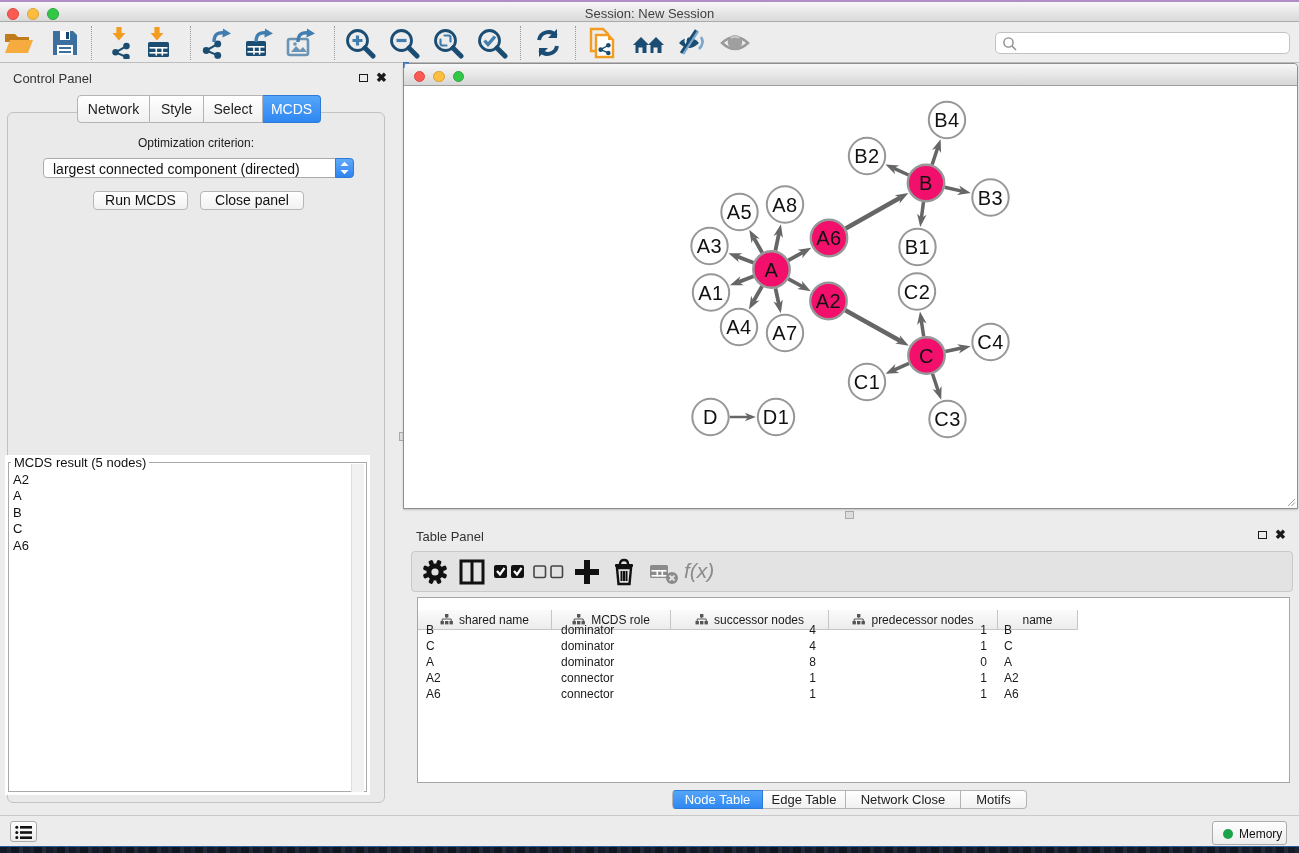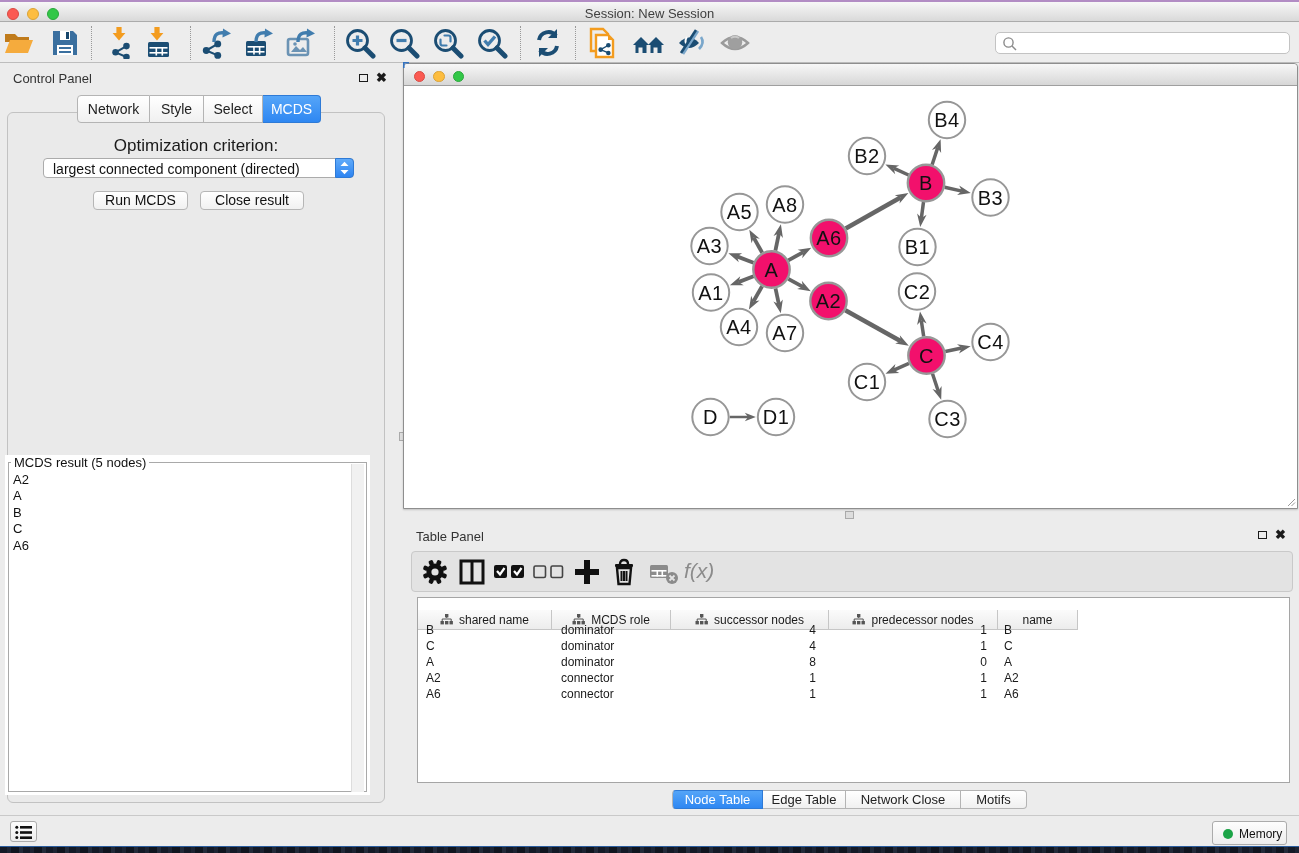--- a/index.html
+++ b/index.html
@@ -11,21 +11,21 @@
 .search{position:absolute;left:995px;top:32px;width:295px;height:22px;background:#fff;border:1px solid #c3c3c3;border-radius:5px}
 .cp-title{position:absolute;left:13px;top:71px;font-size:13px;color:#333}
 .win-btn{position:absolute;width:9px;height:8px;border:1.6px solid #1a1a1a}
 .x-btn{position:absolute;font-size:13px;font-weight:bold;color:#1a1a1a}
 .tabseg{position:absolute;display:flex;height:28px;font-size:14px;color:#222;z-index:3}
 .tabseg .t{background:linear-gradient(#fff,#f0f0f0);border:1px solid #b4b4b4;border-left:none;display:flex;align-items:center;justify-content:center}
 .tabseg .t:first-child{border-left:1px solid #b4b4b4;border-radius:4px 0 0 4px}
 .tabseg .t:last-child{border-radius:0 4px 4px 0}
 .tabseg .sel{background:linear-gradient(#55a5f8,#2e87f2);color:#fff;border-color:#2e7ad6}
 .cp-panel{position:absolute;left:7px;top:112px;width:378px;height:691px;background:#eaeaea;border:1px solid #c2c2c2;border-radius:6px}
-.opt-label{position:absolute;left:0;top:136px;width:392px;text-align:center;font-size:17px;color:#1a1a1a}
+.opt-label{position:absolute;left:0;top:136px;width:392px;text-align:center;font-size:12px;color:#1a1a1a}
 .combo{position:absolute;left:43px;top:158px;width:311px;height:20px;background:#fff;border:1px solid #ababab;border-radius:4px}
 .combo .cap{position:absolute;right:-1px;top:-1px;width:19px;height:20px;background:linear-gradient(#60aaf9,#2d84f1);border-radius:0 4px 4px 0;border:1px solid #2e7ad6}
 .combo .txt{position:absolute;left:9px;top:2px;font-size:14px;color:#111}
 .btn{position:absolute;height:19px;background:linear-gradient(#fff,#f1f1f1);border:1px solid #b6b6b6;border-radius:4px;font-size:14px;color:#111;text-align:center}
 .fieldwrap{position:absolute;left:5px;top:455px;width:365px;height:340px;background:#fff}
 .fieldset{position:absolute;left:3px;top:7px;width:359px;height:330px;border:1px solid #a9a9a9}
 .legend{position:absolute;left:2px;top:-8px;background:#fff;padding:0 3px;font-size:13px;color:#111}
 .mlist{position:absolute;left:4px;top:9px;font-size:13px;color:#111;line-height:16.4px}
 .mscroll{position:absolute;right:2px;top:1px;width:13px;height:328px;background:#f1f1f1;border-left:1px solid #ddd}
 .netwin{position:absolute;left:403px;top:63px;width:895px;height:446px;background:#fff;border:1px solid #8e8e8e;border-radius:4px 4px 0 0;box-shadow:0 1px 2px rgba(0,0,0,.18)}
@@ -185,21 +185,21 @@
 <div class="cp-panel"></div>
 <div class="opt-label">Optimization criterion:</div>
 <div class="combo">
     <div class="txt">largest connected component (directed)</div>
     <div class="cap"><svg width="17" height="18" viewBox="0 0 17 18">
         <path d="M4.5 7 L8.5 2.8 L12.5 7 z" fill="#fff"></path>
         <path d="M4.5 11 L8.5 15.2 L12.5 11 z" fill="#fff"></path>
       </svg></div>
   </div>
 <div class="btn" style="left:93px;top:191px;width:95px;line-height:17px">Run MCDS</div>
-<div class="btn" style="left:200px;top:191px;width:104px;line-height:17px">Close result</div>
+<div class="btn" style="left:200px;top:191px;width:104px;line-height:17px">Close panel</div>
 <div class="fieldwrap">
     <div class="fieldset">
       <div class="legend">MCDS result (5 nodes)</div>
       <div class="mlist">A2<br>A<br>B<br>C<br>A6</div>
       <div class="mscroll"></div>
     </div>
   </div>
 <div class="abs" style="left:399px;top:432px;width:8px;height:9px;background:#ddd;border:1px solid #aaa"></div>
 <div class="abs" style="left:845px;top:511px;width:9px;height:8px;background:#ddd;border:1px solid #aaa"></div>
 <div class="netwin">

